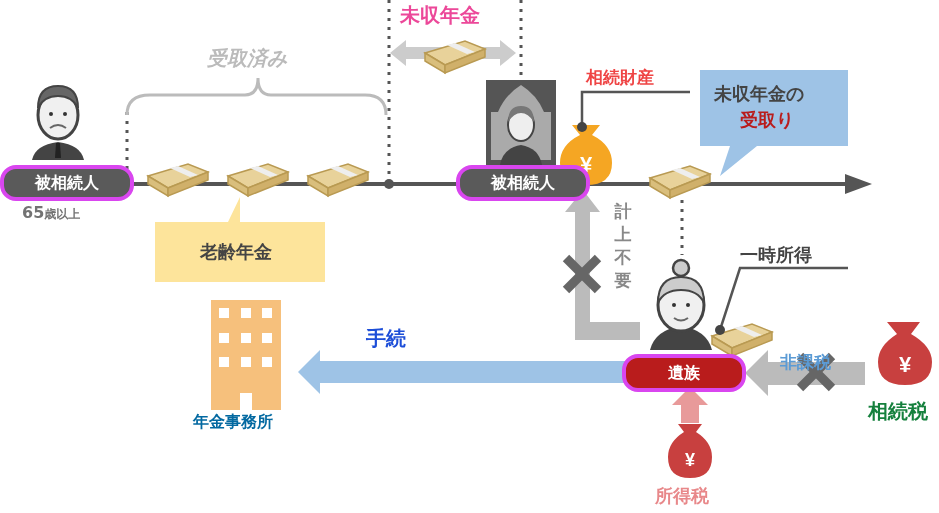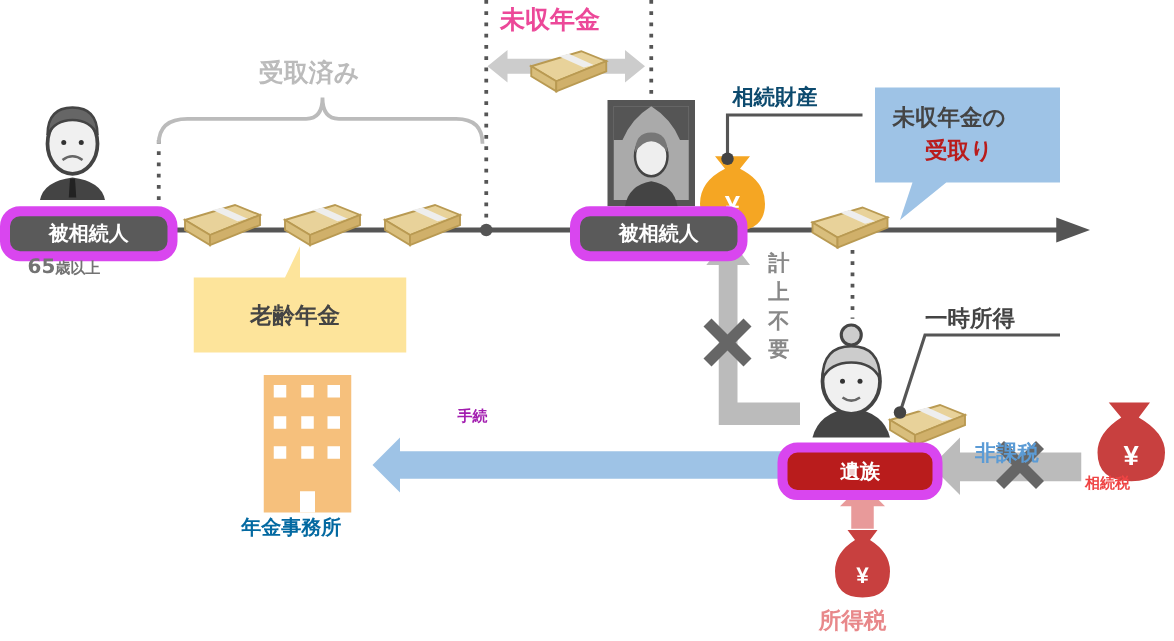--- a/index.html
+++ b/index.html
@@ -2,21 +2,21 @@
 <html><head>
 <meta charset="utf-8">
 <style>
   html, body { margin:0; padding:0; background:#fff; }
   body { width:939px; height:513px; position:relative; overflow:hidden;
          font-family:"DejaVu Sans", "Liberation Sans", sans-serif; }
   .abs { position:absolute; }
   svg.canvas { position:absolute; left:0; top:0; }
   .t { position:absolute; font-weight:bold; white-space:nowrap; }
   .pill { position:absolute; color:#fff; font-weight:bold; text-align:center;
-          border-radius:16px; border:8px solid #d946ef; }
+          border-radius:16px; border:4px solid #d946ef; }
 </style>
 </head>
 <body>
 
 <svg class="canvas" width="939" height="513" viewBox="0 0 939 513">
 
   <line x1="120" y1="184" x2="848" y2="184" stroke="#555" stroke-width="4"></line>
   <polygon points="845,174 872,184 845,194" fill="#555"></polygon>
   <circle cx="389" cy="184" r="5" fill="#555"></circle>
 
@@ -156,41 +156,41 @@
   <g>
     <polygon points="690,387 708,405 699,405 699,423 681,423 681,405 672,405" fill="#e89a9a"></polygon>
   </g>
 
   <g>
     <path d="M678,424 L702,424 L696,432 Q712,442 712,457 Q712,478 690,478 Q668,478 668,457 Q668,442 684,432 Z" fill="#c8403f"></path>
     <text x="690" y="466" font-size="18" font-weight="bold" fill="#fff" text-anchor="middle" font-family="Liberation Sans, sans-serif">¥</text>
   </g>
 </svg>
 
-<div class="t" style="left:207px;top:45px;font-size:20px;color:#bbb;">受取済み</div>
+<div class="t" style="left:207px;top:45px;font-size:20px;color:#bbb;font-style:italic;">受取済み</div>
 <div class="t" style="left:400px;top:2px;font-size:20px;color:#ec4899;">未収年金</div>
-<div class="t" style="left:586px;top:66px;font-size:17px;color:#0c4a6e;">相続財産</div>
+<div class="t" style="left:586px;top:66px;font-size:17px;color:#ef4444;">相続財産</div>
 <div class="t" style="left:714px;top:82px;font-size:18px;color:#444;">未収年金の</div>
 <div class="t" style="left:740px;top:108px;font-size:18px;color:#b91c1c;">受取り</div>
 
 <div class="pill" style="left:0px;top:165px;width:126px;height:28px;line-height:28px;font-size:16px;background:#5a5a5a;">被相続人</div>
 <div class="t" style="left:22px;top:203px;font-size:16px;color:#737373;"><span>65</span><span style="font-size:12px;">歳以上</span></div>
 
 <div class="pill" style="left:456px;top:165px;width:126px;height:28px;line-height:28px;font-size:16px;background:#5a5a5a;">被相続人</div>
 
 <div class="t" style="left:200px;top:240px;font-size:18px;color:#444;">老齢年金</div>
 
 <div class="abs" style="left:612px;top:200px;width:22px;font-size:17px;font-weight:bold;color:#888;line-height:23px;text-align:center;">
   <div>計</div>
   <div>上</div>
   <div>不</div>
   <div>要</div>
 </div>
 
 <div class="t" style="left:740px;top:243px;font-size:18px;color:#444;">一時所得</div>
-<div class="t" style="left:366px;top:325px;font-size:12px;color:#a21caf;font-family:Liberation Serif, serif;">手続</div>
+<div class="t" style="left:366px;top:325px;font-size:20px;color:#1d4ed8;font-family:Liberation Serif, serif;">手続</div>
 <div class="t" style="left:193px;top:412px;font-size:16px;color:#0369a1;">年金事務所</div>
 
 <div class="pill" style="left:622px;top:354px;width:116px;height:30px;line-height:30px;font-size:16px;background:#b91c1c;">遺族</div>
 
 <div class="t" style="left:780px;top:322px;font-size:17px;color:#5b9bd5;margin-top:29px;">非課税</div>
-<div class="t" style="left:868px;top:378px;font-size:12px;color:#ef4444;">相続税</div>
+<div class="t" style="left:868px;top:398px;font-size:20px;color:#15803d;">相続税</div>
 <div class="t" style="left:655px;top:484px;font-size:18px;color:#e8888a;">所得税</div>
 
 </body></html>

